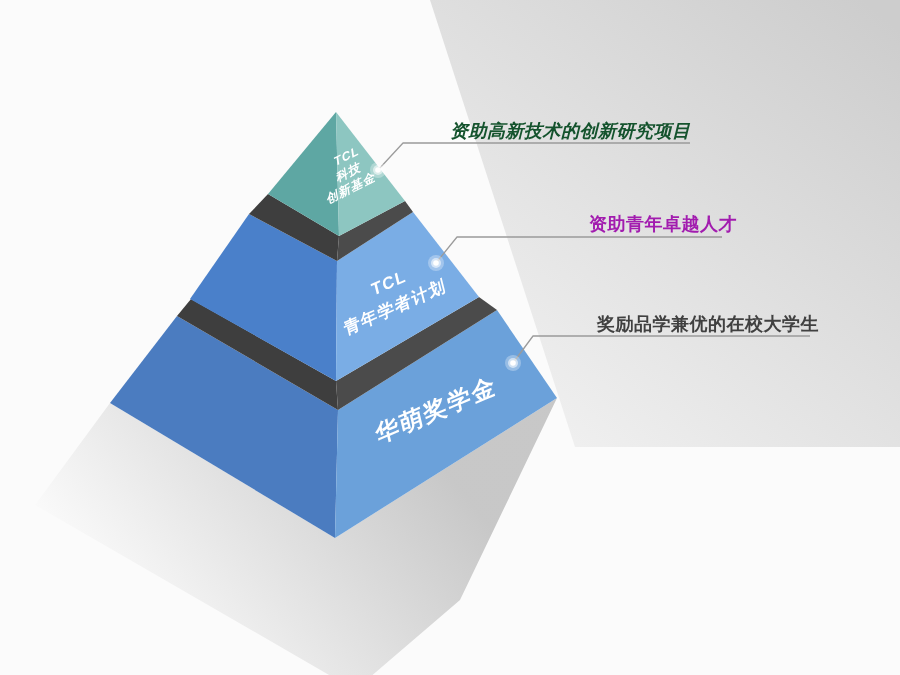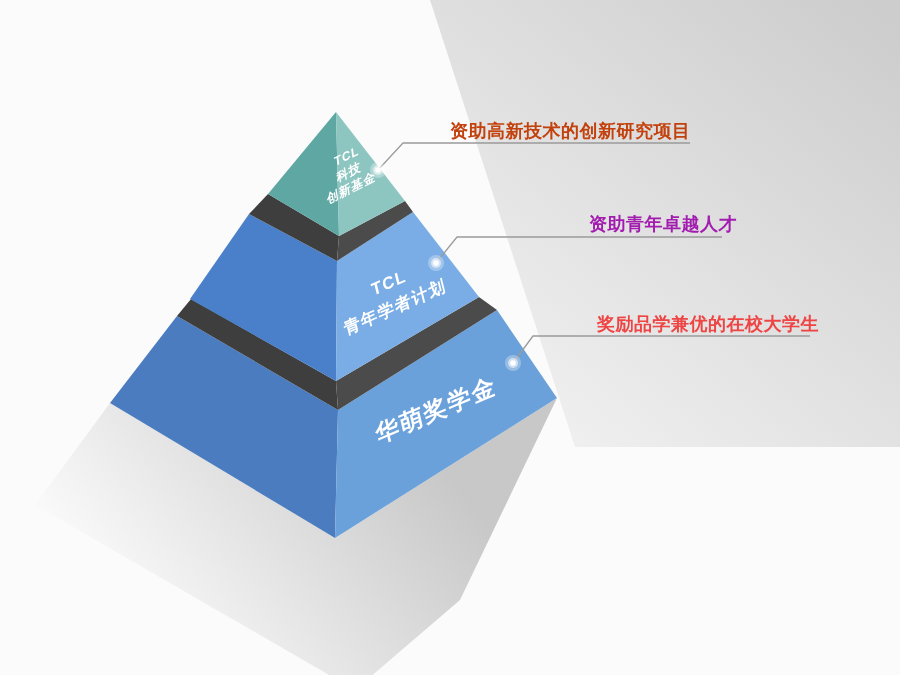--- a/index.html
+++ b/index.html
@@ -85,17 +85,17 @@
     <span>创新基金</span>
   </div>
   <div class="tier-label" id="tier2-label" style="color: rgb(255, 255, 255);">
     <span>TCL</span>
     <span>青年学者计划</span>
   </div>
   <div class="tier-label" id="tier3-label" style="color: rgb(255, 255, 255);">
     <span>华萌奖学金</span>
   </div>
 
-  <div class="callout-text" id="callout1-text" style="color: #c2410c;">资助高新技术的创新研究项目</div>
+  <div class="callout-text" id="callout1-text" style="color: #14532d; font-style: italic;">资助高新技术的创新研究项目</div>
   <div class="callout-text" id="callout2-text" style="color: #a21caf;">资助青年卓越人才</div>
-  <div class="callout-text" id="callout3-text" style="color: #ef4444; text-align: center;">奖励品学兼优的在校大学生</div>
+  <div class="callout-text" id="callout3-text" style="color: #404040; text-align: center;">奖励品学兼优的在校大学生</div>
 
 </div>
 
 </body></html>

